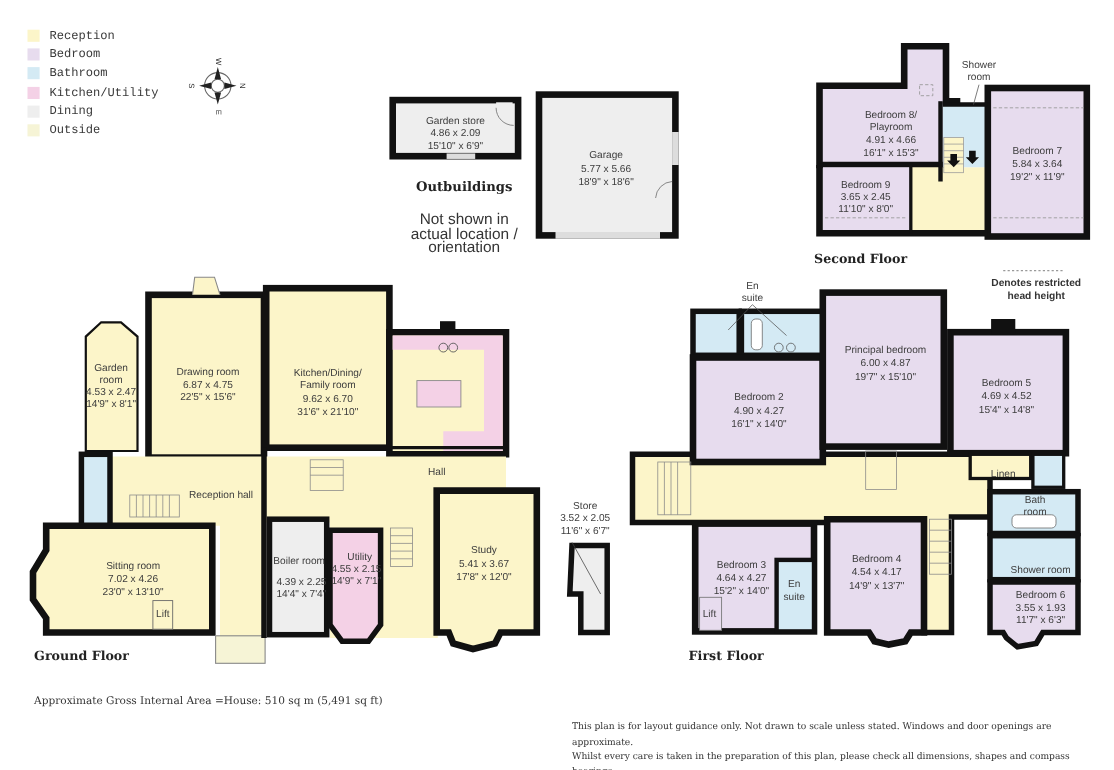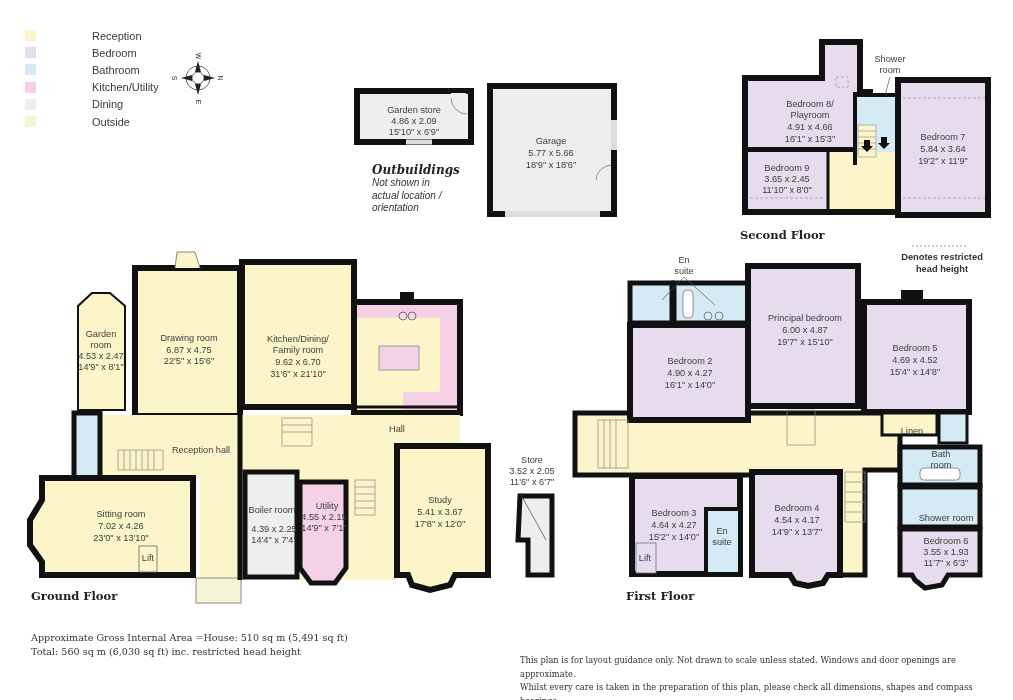--- a/index.html
+++ b/index.html
@@ -1,27 +1,27 @@
 <!DOCTYPE html>
 <html><head>
 <meta charset="utf-8">
 <style>
   html,body{margin:0;padding:0;background:#fff;}
   body{width:1013px;height:700px;position:relative;overflow:hidden;font-family:"Liberation Sans",sans-serif;color:#333;}
   .legend{position:absolute;left:25px;top:27px;}
-  .legend-item{display:flex;align-items:center;height:17.2px;font-family:Liberation Sans, sans-serif;font-size:11px;color:#3a3a3a;gap:47px;}
+  .legend-item{display:flex;height:17.2px;font-family:Liberation Mono, monospace;font-size:11px;color:#3a3a3a;}
   .swatch{width:11px;height:11px;margin-right:9px;}
   svg{position:absolute;left:0;top:0;}
   .rl{font-family:"Liberation Sans",sans-serif;font-size:9.2px;fill:#3d3d3d;text-anchor:middle;}
   .floor-title{position:absolute;font-family:"DejaVu Serif",serif;font-weight:bold;font-size:11.5px;color:#222;}
   .notes{position:absolute;font-family:"DejaVu Serif",serif;font-size:9.6px;line-height:14px;color:#333;}
   .disc{position:absolute;font-family:"DejaVu Serif",serif;font-size:8.3px;line-height:13.5px;color:#333;}
-  .outb{position:absolute;font-style:italic;}
+  .outb{position:absolute;text-align:center;}
   .outb-title{font-family:"DejaVu Serif",serif;font-weight:bold;font-size:12px;color:#222;}
-  .outb-sub{font-family:"Liberation Sans",sans-serif;font-size:10px;line-height:12.5px;color:#333;margin-top:0;}
+  .outb-sub{font-family:"Liberation Sans",sans-serif;font-size:14px;line-height:12.5px;color:#333;margin-top:16px;}
   .restr{position:absolute;text-align:center;font-family:"Liberation Sans",sans-serif;font-size:9.3px;line-height:12px;color:#333;}
 </style>
 </head>
 <body>
 
 <div class="legend">
   <div class="legend-item">
       <span class="swatch" style="background:#fcf5c9"></span>
       <span>Reception</span>
     </div>
@@ -305,20 +305,19 @@
   <div>Denotes restricted</div>
   <div>head height</div>
 </div>
 
 <div class="floor-title" style="left:740px;top:228px;">Second Floor</div>
 <div class="floor-title" style="left:31px;top:589px;">Ground Floor</div>
 <div class="floor-title" style="left:626px;top:589px;">First Floor</div>
 
 <div class="notes" style="left:31px;top:631px;">
   <div>Approximate Gross Internal Area =House: 510 sq m (5,491 sq ft)</div>
-  <div>Total: 560 sq m (6,030 sq ft) inc. restricted head height</div>
 </div>
 
 <div class="disc" style="left:520px;top:632px;width:490px;margin-top:22px;">
   <div>This plan is for layout guidance only. Not drawn to scale unless stated. Windows and door openings are approximate.</div>
   <div>Whilst every care is taken in the preparation of this plan, please check all dimensions, shapes and compass bearings</div>
   <div>before making any decisions reliant upon them.</div>
 </div>
 
 </body></html>

